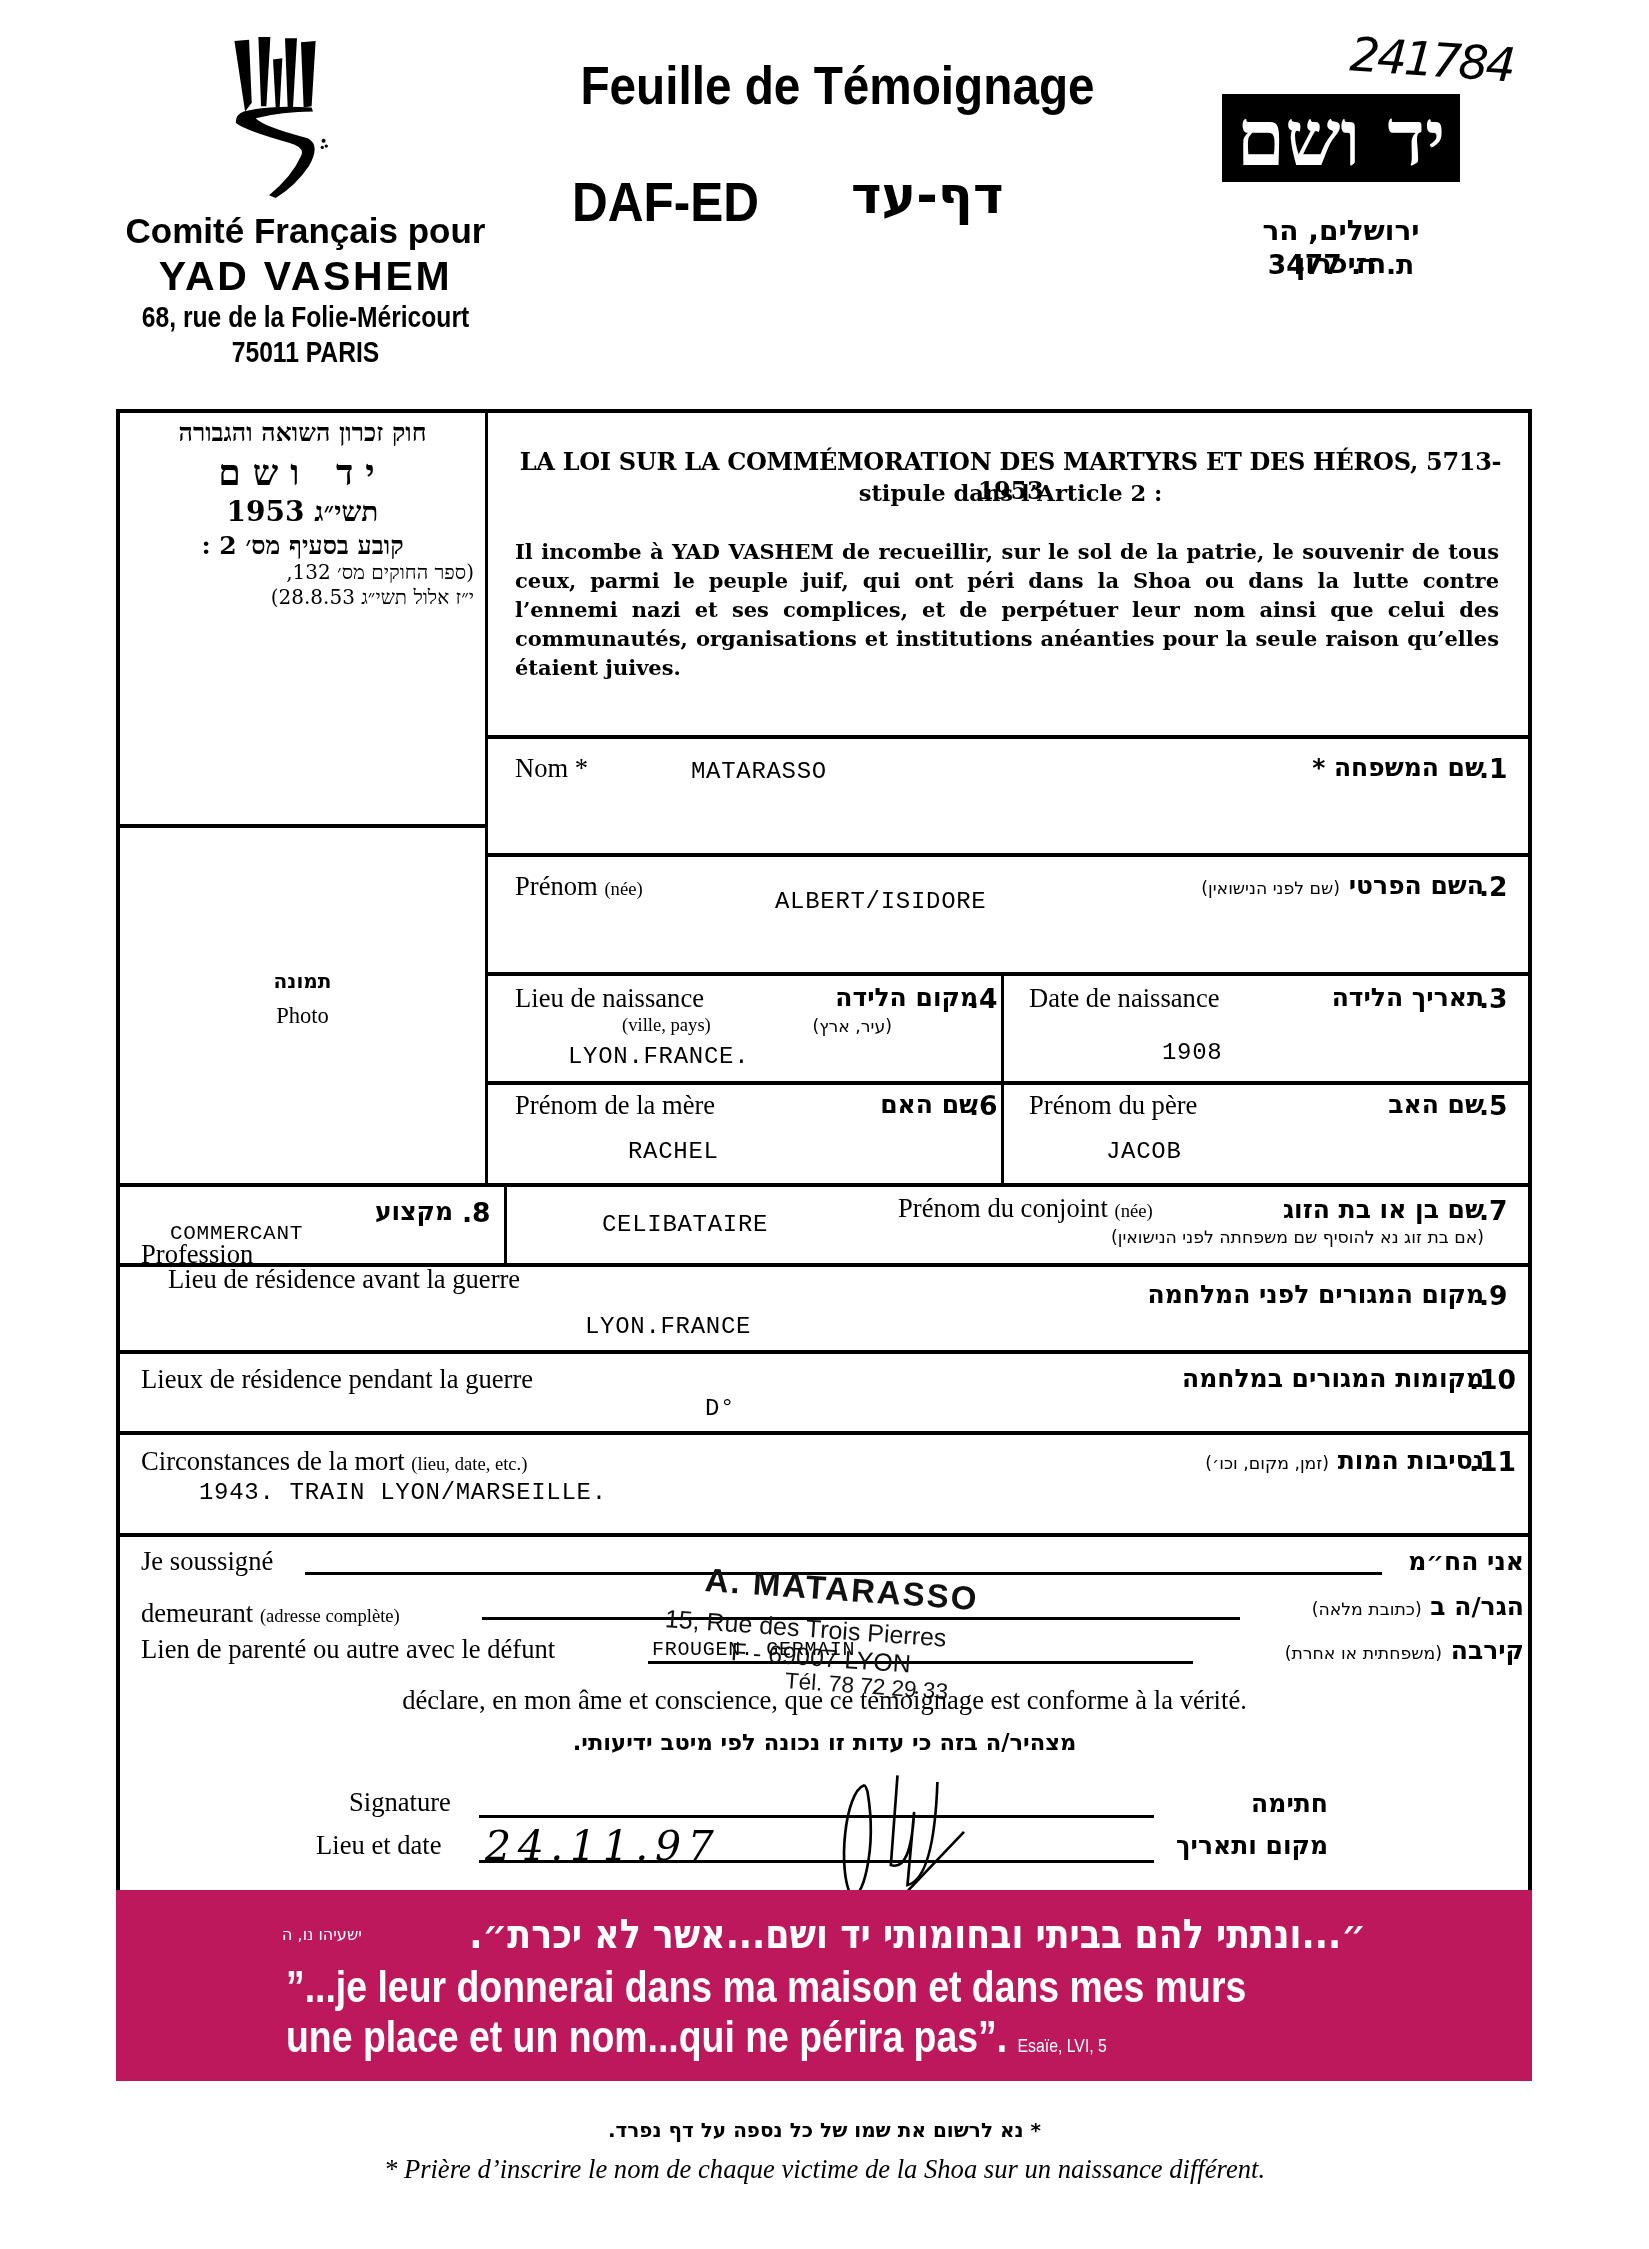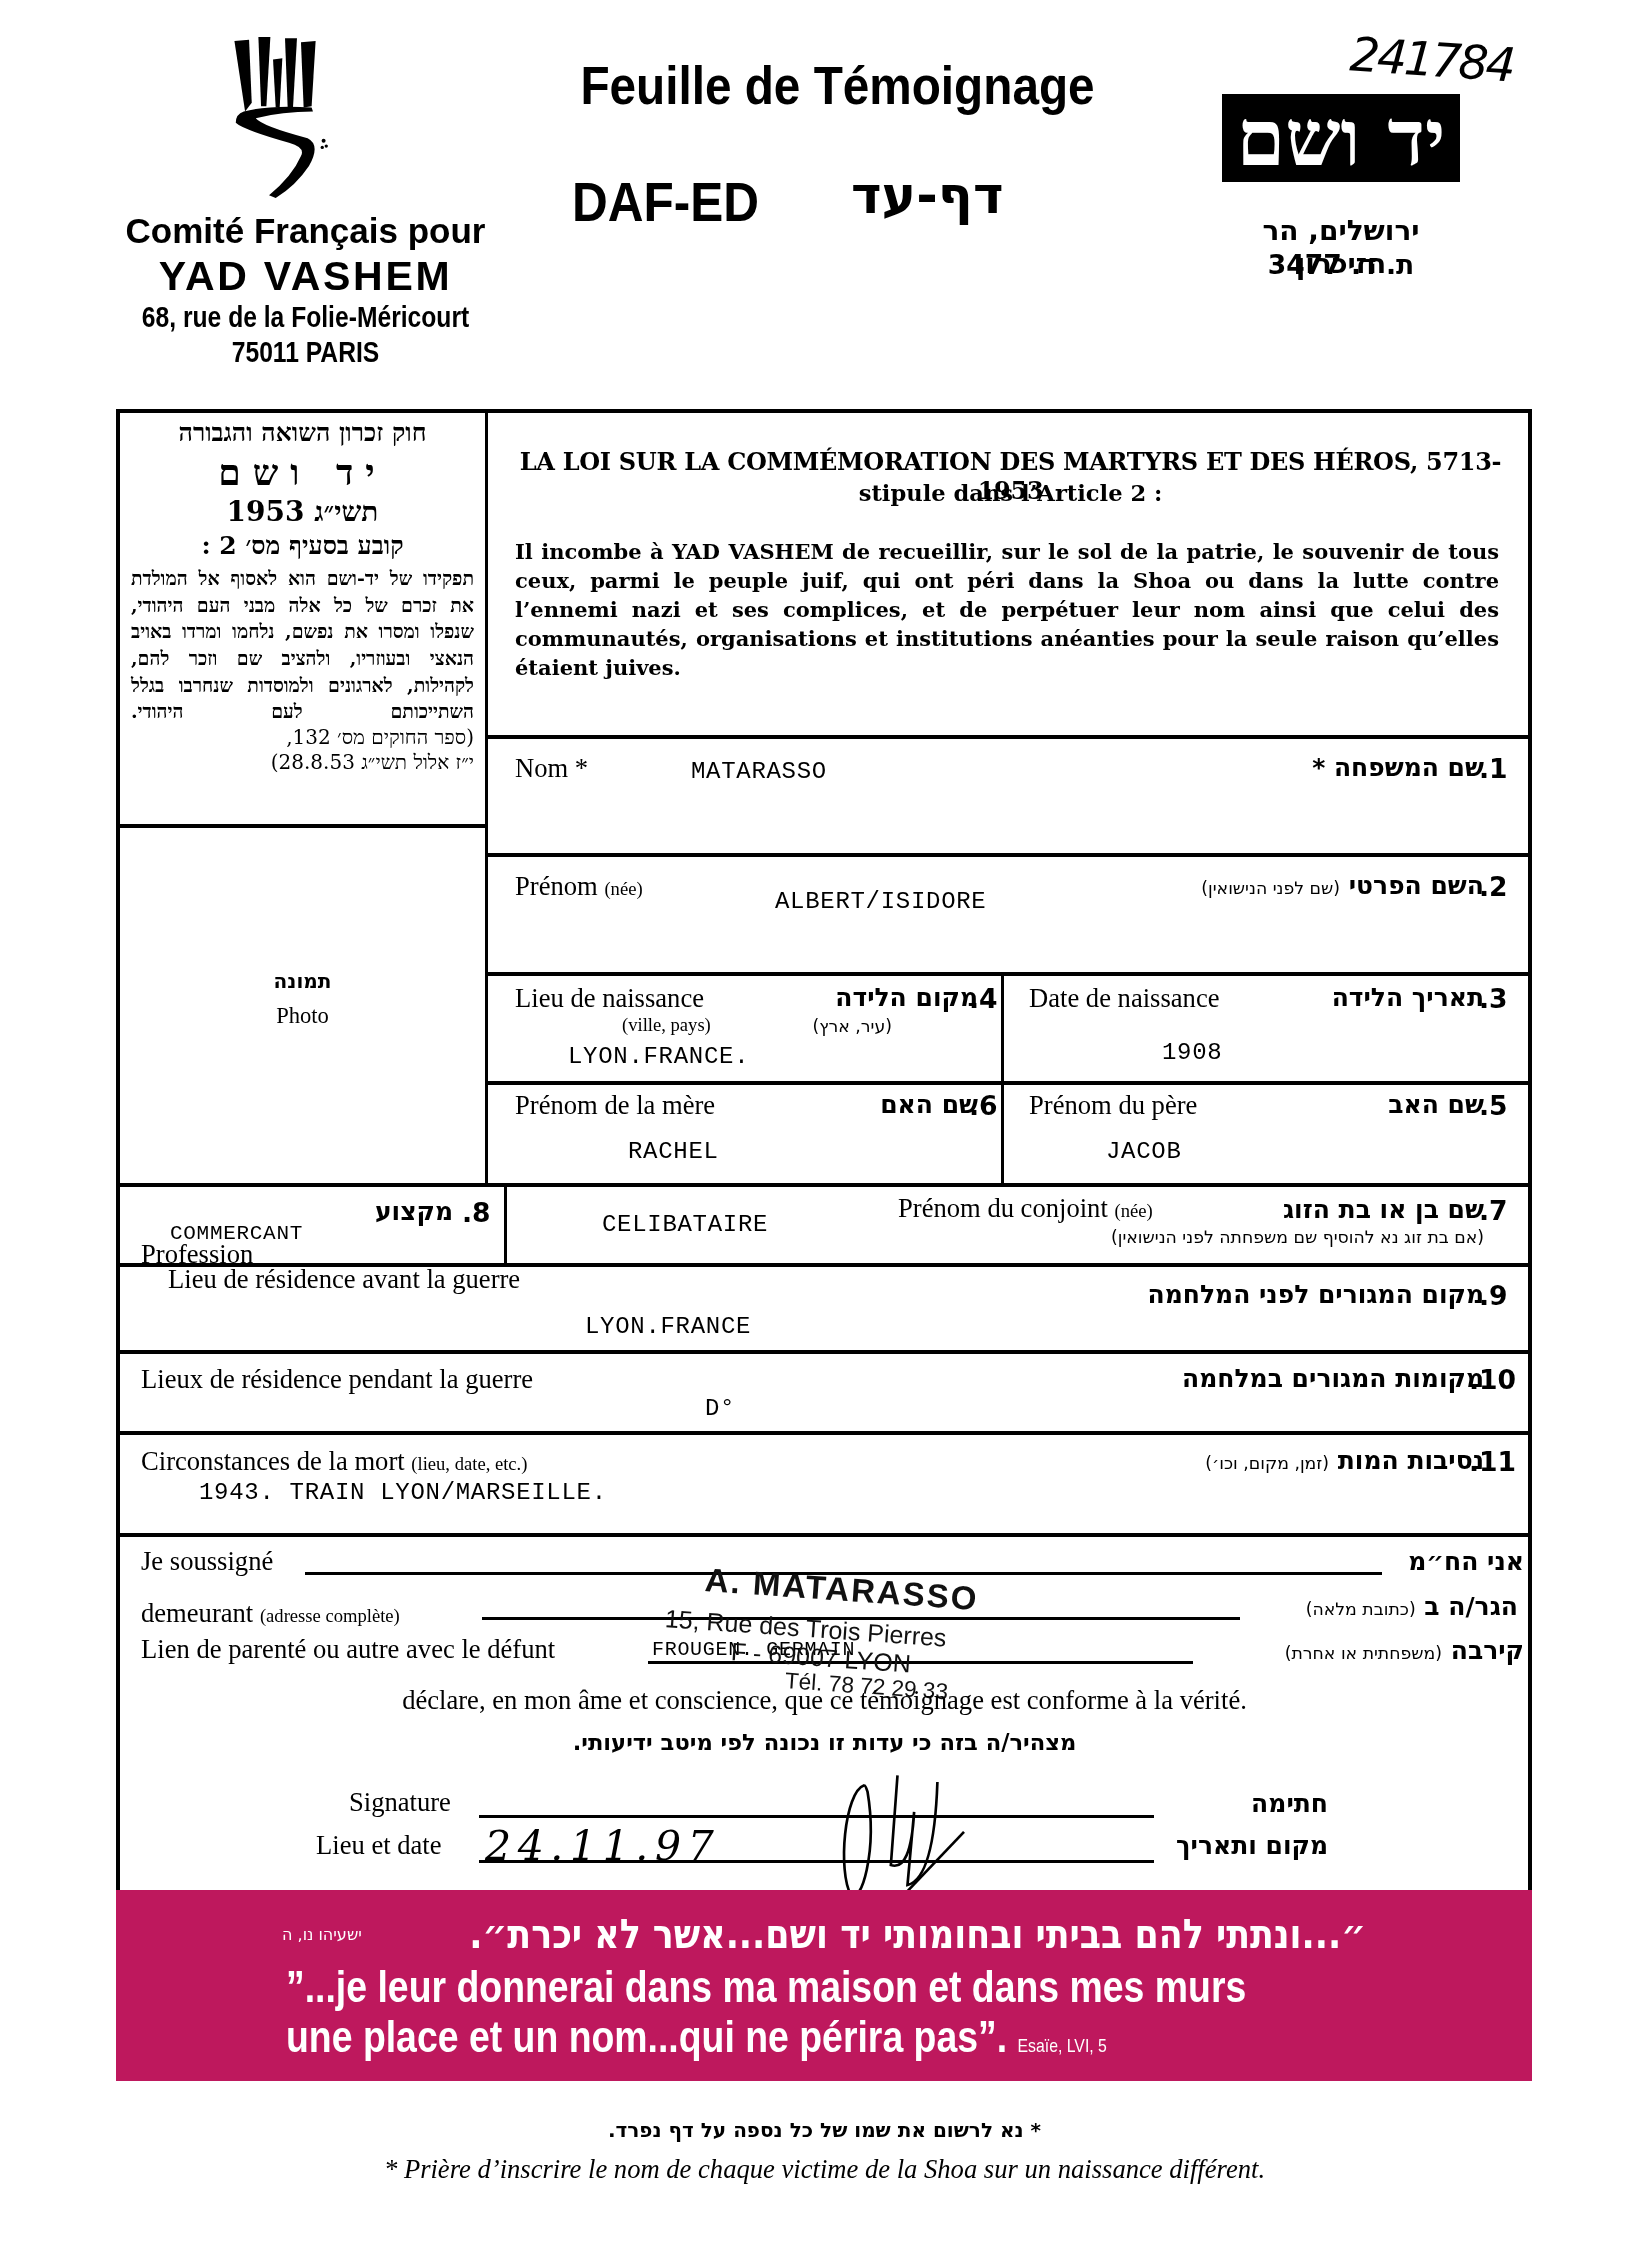--- a/index.html
+++ b/index.html
@@ -119,21 +119,20 @@
 <div class="hline" style="left:116px; top:1263px; width:1416px;"></div>
 <div class="hline" style="left:116px; top:1350px; width:1416px;"></div>
 <div class="hline" style="left:116px; top:1431px; width:1416px;"></div>
 <div class="hline" style="left:116px; top:1533px; width:1416px;"></div>
 
 <div class="abs law rtl">
   <div class="l1">חוק זכרון השואה והגבורה</div>
   <div class="l2">יד ושם</div>
   <div class="l3">תשי״ג 1953</div>
   <div class="l4">קובע בסעיף מס׳ 2 :</div>
-  <div class="body">תפקידו של יד-ושם הוא לאסוף אל המולדת את זכרם של כל אלה מבני העם היהודי, שנפלו ומסרו את נפשם, נלחמו ומרדו באויב הנאצי ובעוזריו, ולהציב שם וזכר להם, לקהילות, לארגונים ולמוסדות שנחרבו בגלל השתייכותם לעם היהודי.</div>
   <div class="ref">(ספר החוקים מס׳ 132,</div>
   <div class="ref">י״ז אלול תשי״ג 28.8.53)</div>
 </div>
 
 <div class="abs photo-label-he rtl">תמונה</div>
 <div class="abs photo-label-fr serif">Photo</div>
 
 <div class="abs law-title">LA LOI SUR LA COMMÉMORATION DES MARTYRS ET DES HÉROS, 5713-1953</div>
 <div class="abs law-sub">stipule dans l’Article 2 :</div>
 <div class="abs law-text">Il incombe à YAD VASHEM de recueillir, sur le sol de la patrie, le souvenir de tous ceux, parmi le peuple juif, qui ont péri dans la Shoa ou dans la lutte contre l’ennemi nazi et ses complices, et de perpétuer leur nom ainsi que celui des communautés, organisations et institutions anéanties pour la seule raison qu’elles étaient juives.</div>
@@ -195,21 +194,21 @@
 <div class="val" style="left:199px; top:1479px;">1943. TRAIN LYON/MARSEILLE.</div>
 <div class="he-lbl" style="right:166px; top:1446px;"><span>נסיבות המות</span> <span class="he-small">(זמן, מקום, וכו׳)</span></div>
 <div class="num" style="left:1469px; top:1446px;">.11</div>
 
 <div class="lbl" style="left:141px; top:1546px;">Je soussigné</div>
 <div class="uline" style="left:305px; top:1572px; width:1077px;"></div>
 <div class="he-lbl" style="right:126px; top:1547px;">אני הח״מ</div>
 
 <div class="lbl" style="left:141px; top:1590px;margin-top:8px;"><span>demeurant</span> <span class="lbl-small">(adresse complète)</span></div>
 <div class="uline" style="left:482px; top:1617px; width:758px;"></div>
-<div class="he-lbl" style="right:132px; top:1592px;"><span>הגר/ה ב</span> <span class="he-small">(כתובת מלאה)</span></div>
+<div class="he-lbl" style="right:126px; top:1592px;"><span>הגר/ה ב</span> <span class="he-small">(כתובת מלאה)</span></div>
 
 <div class="lbl" style="left:141px; top:1634px;">Lien de parenté ou autre avec le défunt</div>
 <div class="uline" style="left:648px; top:1661px; width:545px;"></div>
 <div class="val" style="left:652px; top:1638px; font-size:20px;">FROUGEN. GERMAIN</div>
 <div class="he-lbl" style="right:126px; top:1636px;"><span>קירבה</span> <span class="he-small">(משפחתית או אחרת)</span></div>
 
 <div class="stamp" style="left:705px; top:1561px; font-size:33px; letter-spacing:2px;">A. MATARASSO</div>
 <div class="stamp" style="left:665px; top:1604px; font-size:25px; font-weight:normal;">15, Rue des Trois Pierres</div>
 <div class="stamp" style="left:731px; top:1637px; font-size:25px; font-weight:normal;">F - 69007 LYON</div>
 <div class="stamp" style="left:785px; top:1668px; font-size:22.6px; font-weight:normal;">Tél. 78 72 29 33</div>

